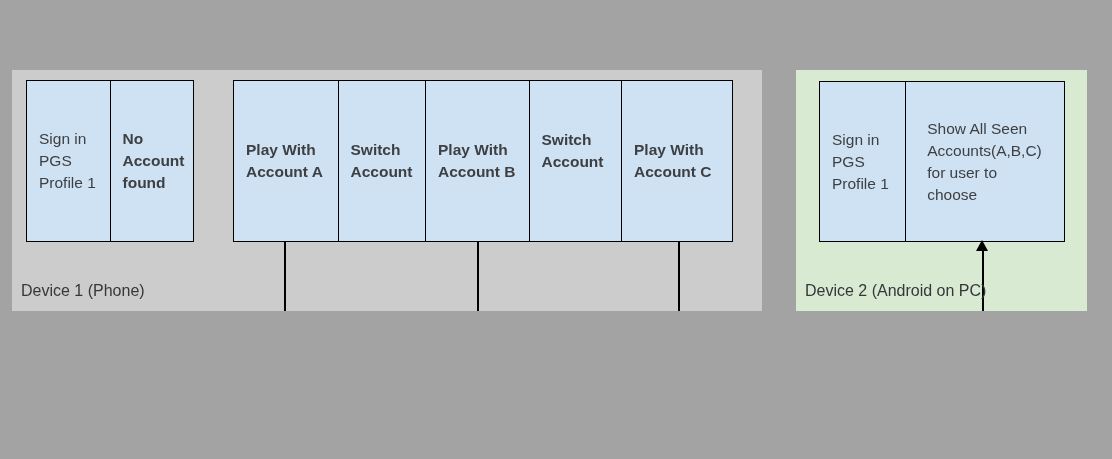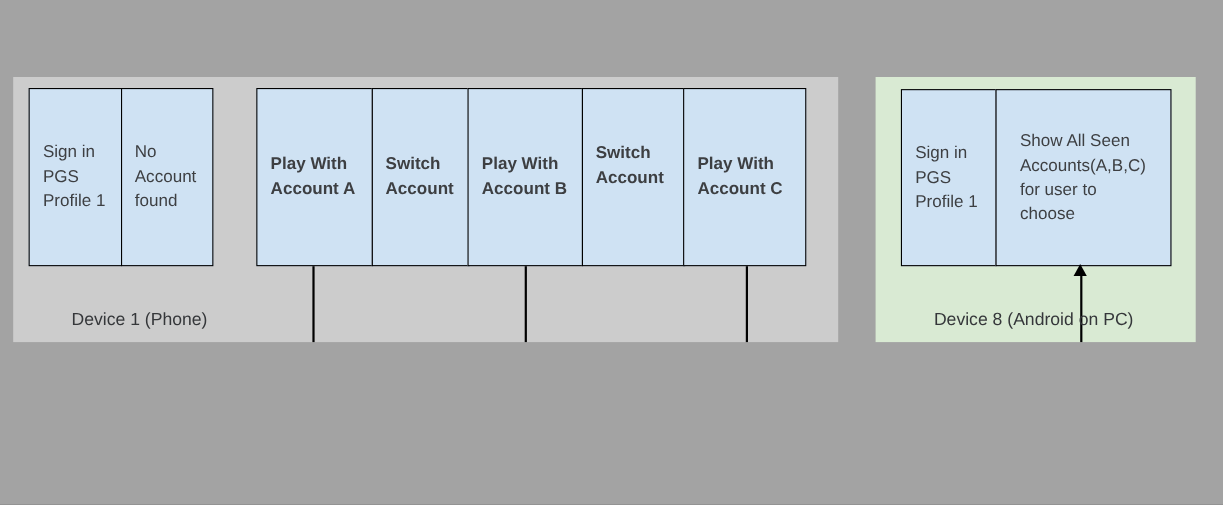--- a/index.html
+++ b/index.html
@@ -15,41 +15,41 @@
   .group2{left:221px;font-weight:bold;}
   .group3{left:23px;top:11px;height:161px;}
 
   .cell{box-sizing:border-box;background:#cfe2f3;border:1.5px solid #000;
         display:flex;align-items:center;padding:0 8px 0 12px;
         font-size:15.5px;line-height:22px;}
   .cell + .cell{margin-left:-1.5px;}
   .cell span{white-space:pre-line;}
 
   .group1 .cell:nth-child(1){width:85px;}
-  .group1 .cell:nth-child(2){width:84px;}
+  .group1 .cell:nth-child(2){width:84px;font-weight:bold;}
 
   .group2 .cell:nth-child(1){width:106px;}
   .group2 .cell:nth-child(2){width:89px;}
   .group2 .cell:nth-child(3){width:105px;}
   .group2 .cell:nth-child(4){width:94px;}
   .group2 .cell:nth-child(5){width:112px;}
   .group2 .cell:nth-child(4) span{transform:translateY(-10px);}
 
   .group3 .cell:nth-child(1){width:87px;}
   .group3 .cell:nth-child(2){width:160px;justify-content:center;padding:0 6px;}
 
   .connector{position:absolute;top:172px;bottom:0;width:2px;background:#000;}
   .c1{left:272px;} .c2{left:465px;} .c3{left:666px;}
 
   .arrow-line{position:absolute;left:186px;top:178px;bottom:0;width:2px;background:#000;}
   .arrow-head{position:absolute;left:180px;top:170px;width:0;height:0;
               border-left:6px solid transparent;border-right:6px solid transparent;
               border-bottom:11px solid #000;}
 
-  .device-label{position:absolute;left:9px;bottom:11px;font-size:16px;color:#35373a;margin-left:44px;}
+  .device-label{position:absolute;left:9px;bottom:11px;font-size:16px;color:#35373a;}
 </style>
 </head>
 <body>
 
 <div class="canvas">
 
   <section class="device device1">
 
     <div class="row group1">
       <div class="cell">
@@ -106,16 +106,16 @@
         <span>Show All Seen
 Accounts(A,B,C)
 for user to
 choose</span>
       </div>
     </div>
 
     <div class="arrow-line"></div>
     <div class="arrow-head"></div>
 
-    <div class="device-label">Device 8 (Android on PC)</div>
+    <div class="device-label">Device 2 (Android on PC)</div>
   </section>
 
 </div>
 
 </body></html>

